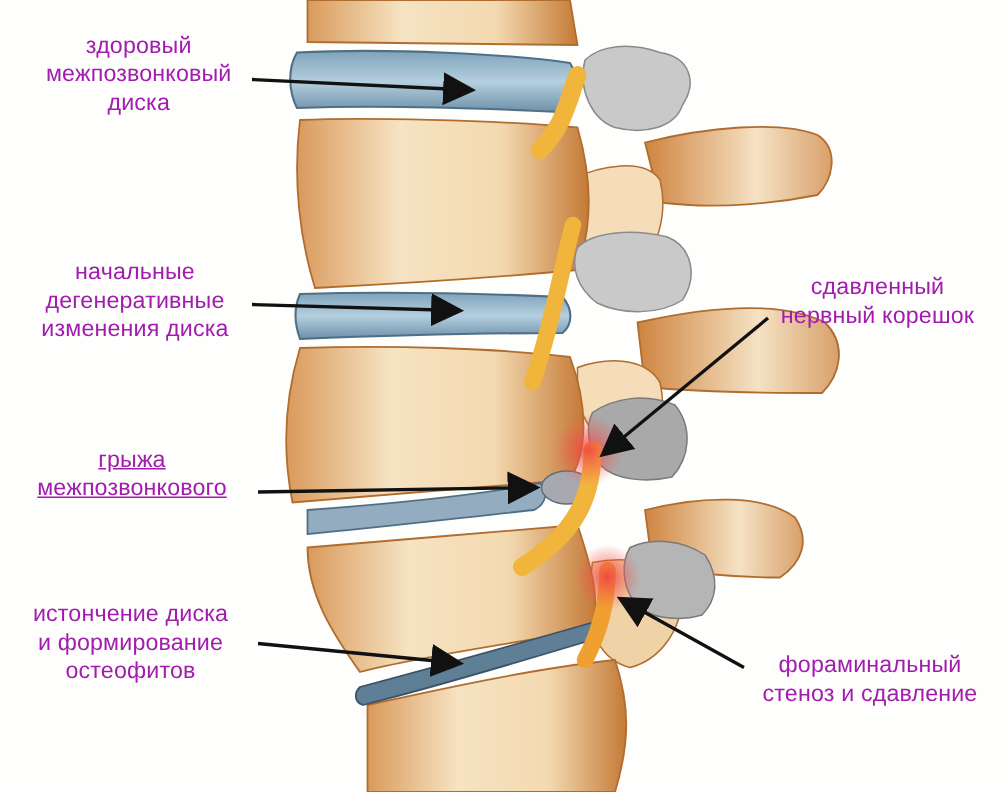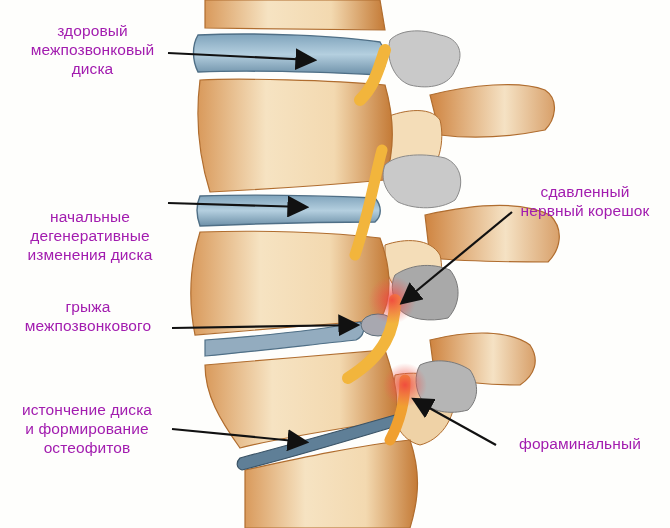--- a/index.html
+++ b/index.html
@@ -93,39 +93,40 @@
       <line x1="496" y1="445" x2="415" y2="400" marker-end="url(#arrowhead)"></line>
     </g>
   </svg>
 
   <div class="label" style="left:20px;top:21px;width:145px;">
     <div>здоровый</div>
     <div>межпозвонковый</div>
     <div>диска</div>
   </div>
 
-  <div class="label" style="left:14px;top:172px;width:152px;margin-top:35px;">
+  <div class="label" style="left:14px;top:172px;width:152px;">
     <div>начальные</div>
     <div>дегенеративные</div>
     <div>изменения диска</div>
   </div>
 
-  <div class="label" style="left:8px;top:297px;width:160px;">
+  <div class="label" style="left:8px;top:297px;width:160px;text-decoration:underline;">
     <div>грыжа</div>
     <div>межпозвонкового</div>
   </div>
 
   <div class="label" style="left:6px;top:400px;width:162px;">
     <div>истончение диска</div>
     <div>и формирование</div>
     <div>остеофитов</div>
   </div>
 
   <div class="label" style="left:510px;top:182px;width:150px;">
     <div>сдавленный</div>
     <div>нервный корешок</div>
   </div>
 
   <div class="label" style="left:495px;top:434px;width:170px;">
     <div>фораминальный</div>
+    <div>стеноз и сдавление</div>
   </div>
 
 </div>
 
 </body></html>

